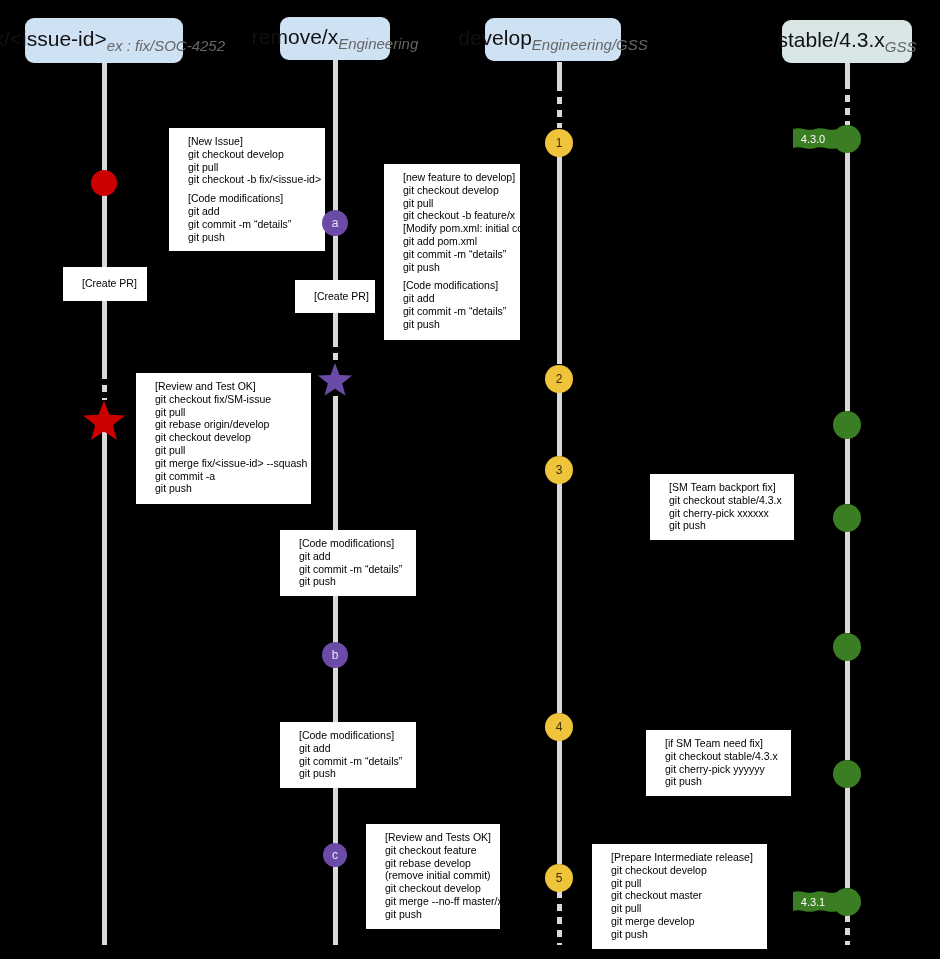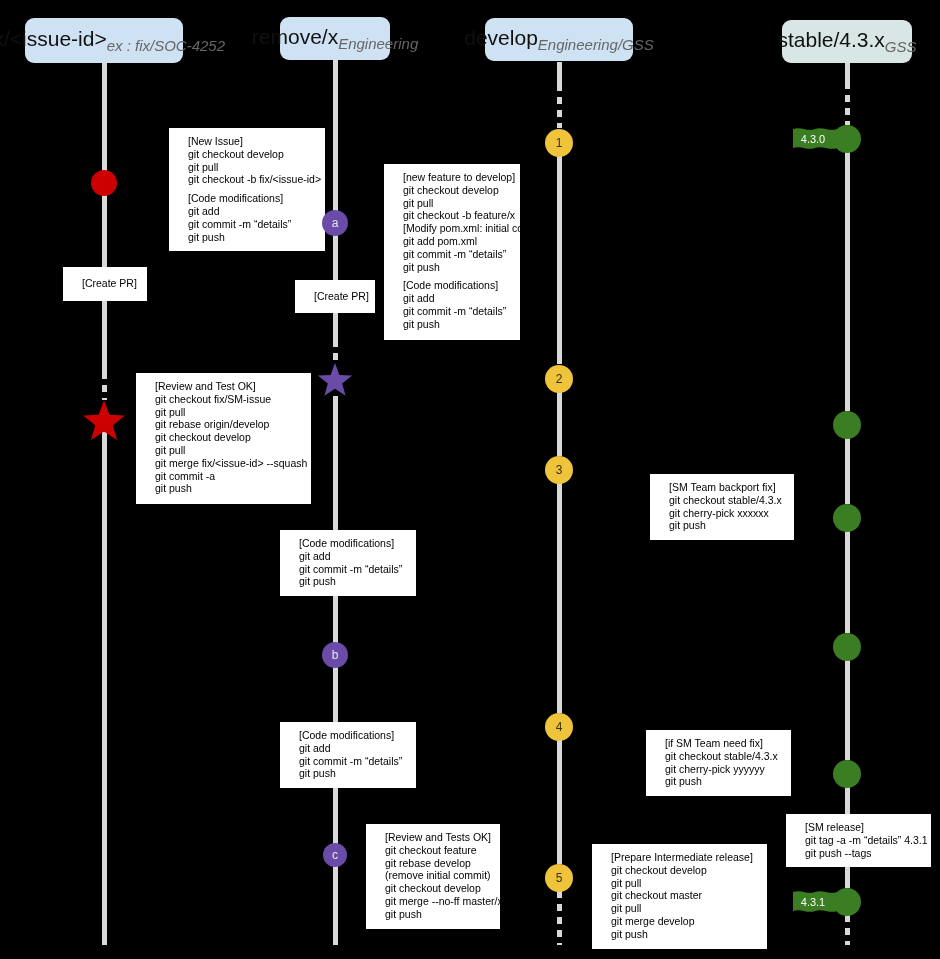--- a/index.html
+++ b/index.html
@@ -84,38 +84,37 @@
     <div class="branch-line" style="left: 844.5px; top: 787px; height: 101px;"></div>
     <div class="branch-dash" style="left: 844.5px; top: 915px; height: 30px;"></div>
     <div class="lane-head" style="left: 25px; top: 18px; width: 158px; height: 45px; background: rgb(207, 226, 243);">
       <div class="lh-title">fix/&lt;issue-id&gt;</div>
       <div class="lh-sub">ex : fix/SOC-4252</div>
     </div>
     <div class="lane-head" style="left: 280px; top: 17px; width: 110px; height: 43px; background: rgb(207, 226, 243);">
       <div class="lh-title">remove/x</div>
       <div class="lh-sub">Engineering</div>
     </div>
-    <div class="lane-head" style="left: 485px; top: 18px; width: 148px; height: 43px; background: rgb(207, 226, 243);">
+    <div class="lane-head" style="left: 485px; top: 18px; width: 136px; height: 43px; background: rgb(207, 226, 243);">
       <div class="lh-title">develop</div>
       <div class="lh-sub">Engineering/GSS</div>
     </div>
     <div class="lane-head" style="left: 782px; top: 20px; width: 130px; height: 43px; background: rgb(217, 230, 230);">
       <div class="lh-title">stable/4.3.x</div>
       <div class="lh-sub">GSS</div>
     </div>
     <div class="note" style="left: 169px; top: 128px; width: 156px; min-height: 118px;"><span class="nl">[New Issue]</span><span class="nl">git checkout develop</span><span class="nl">git pull</span><span class="nl">git checkout -b fix/&lt;issue-id&gt;</span><span class="gap"></span><span class="nl">[Code modifications]</span><span class="nl">git add</span><span class="nl">git commit -m “details”</span><span class="nl">git push</span></div>
     <div class="note center" style="left: 63px; top: 267px; width: 84px; min-height: 34px;"><span class="nl">[Create PR]</span></div>
     <div class="note" style="left: 384px; top: 164px; width: 136px; min-height: 176px;"><span class="nl">[new feature to develop]</span><span class="nl">git checkout develop</span><span class="nl">git pull</span><span class="nl">git checkout -b feature/x</span><span class="nl">[Modify pom.xml: initial commit]</span><span class="nl">git add pom.xml</span><span class="nl">git commit -m “details”</span><span class="nl">git push</span><span class="gap"></span><span class="nl">[Code modifications]</span><span class="nl">git add</span><span class="nl">git commit -m “details”</span><span class="nl">git push</span></div>
     <div class="note center" style="left: 295px; top: 280px; width: 80px; min-height: 33px;"><span class="nl">[Create PR]</span></div>
     <div class="note" style="left: 136px; top: 373px; width: 175px; min-height: 131px;"><span class="nl">[Review and Test OK]</span><span class="nl">git checkout fix/SM-issue</span><span class="nl">git pull</span><span class="nl">git rebase origin/develop</span><span class="nl">git checkout develop</span><span class="nl">git pull</span><span class="nl">git merge fix/&lt;issue-id&gt; --squash</span><span class="nl">git commit -a</span><span class="nl">git push</span></div>
     <div class="note" style="left: 280px; top: 530px; width: 136px; min-height: 60px;"><span class="nl">[Code modifications]</span><span class="nl">git add</span><span class="nl">git commit -m “details”</span><span class="nl">git push</span></div>
     <div class="note" style="left: 650px; top: 474px; width: 144px; min-height: 60px;"><span class="nl">[SM Team backport fix]</span><span class="nl">git checkout stable/4.3.x</span><span class="nl">git cherry-pick xxxxxx</span><span class="nl">git push</span></div>
     <div class="note" style="left: 280px; top: 722px; width: 136px; min-height: 60px;"><span class="nl">[Code modifications]</span><span class="nl">git add</span><span class="nl">git commit -m “details”</span><span class="nl">git push</span></div>
     <div class="note" style="left: 646px; top: 730px; width: 145px; min-height: 60px;"><span class="nl">[if SM Team need fix]</span><span class="nl">git checkout stable/4.3.x</span><span class="nl">git cherry-pick yyyyyy</span><span class="nl">git push</span></div>
-    <div class="note" style="left: 786px; top: 814px; width: 145px; min-height: 47px;"><span class="nl">[SM release]</span><span class="nl">git tag -a -m “details” 4.3.1</span><span class="nl">git push --tags</span></div>
     <div class="note" style="left: 366px; top: 824px; width: 134px; min-height: 102px;"><span class="nl">[Review and Tests OK]</span><span class="nl">git checkout feature</span><span class="nl">git rebase develop</span><span class="nl">(remove initial commit)</span><span class="nl">git checkout develop</span><span class="nl">git merge --no-ff master/x</span><span class="nl">git push</span></div>
     <div class="note" style="left: 592px; top: 844px; width: 175px; min-height: 102px;"><span class="nl">[Prepare Intermediate release]</span><span class="nl">git checkout develop</span><span class="nl">git pull</span><span class="nl">git checkout master</span><span class="nl">git pull</span><span class="nl">git merge develop</span><span class="nl">git push</span></div>
     <div class="node red" style="left: 91px; top: 170px; width: 26px; height: 26px;"></div>
     <div class="node purple" style="left: 322px; top: 210px; width: 26px; height: 26px;">
       <span>a</span>
     </div>
     <div class="node purple" style="left: 322px; top: 642px; width: 26px; height: 26px;">
       <span>b</span>
     </div>
     <div class="node purple" style="left: 323px; top: 843px; width: 24px; height: 24px;">

